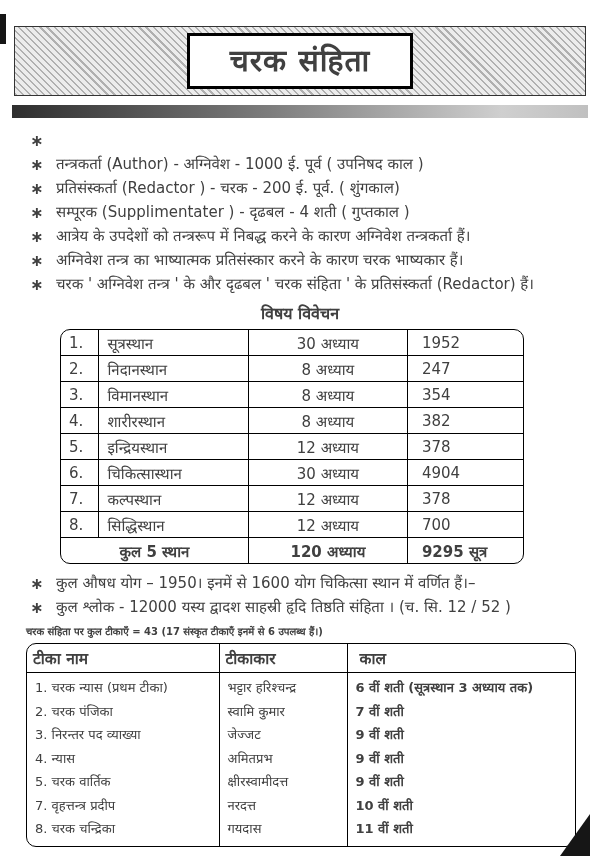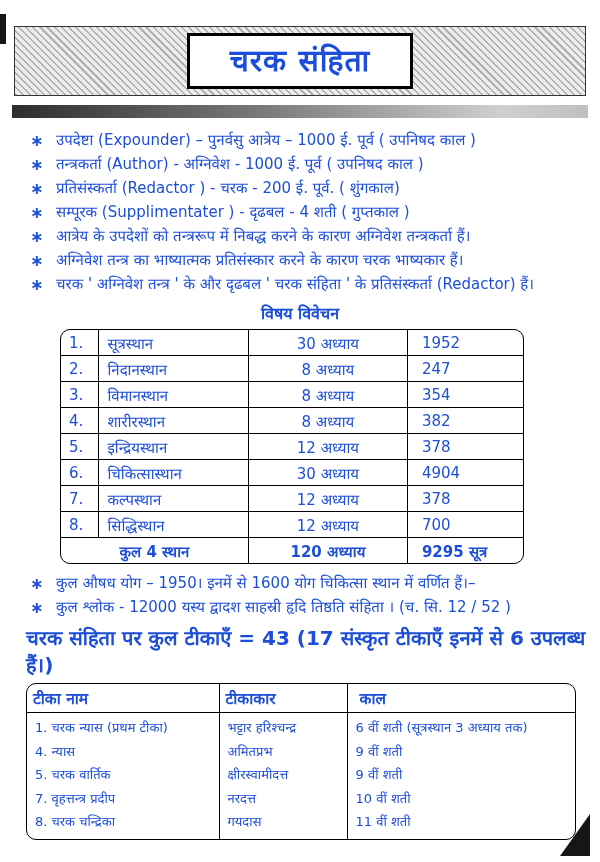--- a/index.html
+++ b/index.html
@@ -3,21 +3,21 @@
 <meta charset="utf-8">
 <style>
   * { box-sizing: border-box; }
   body { margin: 0; background: #ffffff; }
   .page {
     position: relative;
     width: 600px;
     height: 862px;
     background: #fff;
     font-family: "DejaVu Sans", "Liberation Sans", sans-serif;
-    color: #1d4ed8;
+    color: #404040;
     overflow: hidden;
   }
   .corner-mark {
     position: absolute; top: 14px; left: 0;
     width: 6px; height: 30px; background: #151515;
   }
   .banner {
     margin: 26px 14px 0 14px;
     border: 1px solid #333;
     background: repeating-linear-gradient(45deg, #b0b0b0 0px, #b0b0b0 1.5px, #ececec 1.5px, #ececec 5px);
@@ -59,40 +59,40 @@
   .tbl1 td:last-child { border-right: none; }
   .tbl1 tr:last-child td { border-bottom: none; }
   .c-num  { width: 38px; }
   .c-name { width: 150px; }
   .c-chap { width: 160px; text-align: center; }
   .c-cnt  { width: 116px; padding-left: 14px !important; }
   .total-row td { font-weight: bold; }
   .c-total { text-align: center; }
 
   .notes { margin: 9px 16px 0 30px; }
-  .tika-line { margin: 6px 0 5px 26px; font-weight: bold; font-size: 20px; }
+  .tika-line { margin: 6px 0 5px 26px; font-weight: bold; font-size: 10px; }
 
   .tbl2-wrap { margin: 2px 24px 0 26px; }
   .tbl2 th {
     border-right: 1.4px solid #000;
     border-bottom: 1.4px solid #000;
     padding: 3px 6px;
     font-size: 15.5px;
     font-weight: bold;
     text-align: left;
   }
   .tbl2 th:last-child { border-right: none; padding-left: 12px; }
   .tbl2 td {
     border-right: 1.4px solid #000;
     padding: 1.5px 8px;
     font-size: 13px;
     line-height: 20.5px;
     vertical-align: top;
   }
-  .tbl2 td:last-child { border-right: none; }
+  .tbl2 td:last-child { border-right: none; font-weight: bold; }
   .tbl2 tbody tr:first-child td { padding-top: 5px; }
   .tbl2 tbody tr:last-child td { padding-bottom: 6px; }
   .t2-name { width: 192px; }
   .t2-author { width: 128px; }
 
   .corner-triangle {
     position: absolute; bottom: 6px; right: 10px;
     width: 0; height: 0;
     border-left: 30px solid transparent;
     border-bottom: 42px solid #161616;
@@ -107,21 +107,20 @@
 
   <div class="banner">
     <div class="title-box">चरक संहिता</div>
   </div>
 
   <div class="grad-bar"></div>
 
   <div class="bullets">
     <div class="bullet">
         <span class="star">∗</span>
-        <span>उपदेष्टा (Expounder) – पुनर्वसु आत्रेय – 1000 ई. पूर्व ( उपनिषद काल )</span>
       </div>
     <div class="bullet">
         <span class="star">∗</span>
         <span>तन्त्रकर्ता (Author) - अग्निवेश - 1000 ई. पूर्व ( उपनिषद काल )</span>
       </div>
     <div class="bullet">
         <span class="star">∗</span>
         <span>प्रतिसंस्कर्ता (Redactor ) - चरक - 200 ई. पूर्व. ( शुंगकाल)</span>
       </div>
     <div class="bullet">
@@ -189,21 +188,21 @@
           <td class="c-chap">12 अध्याय</td>
           <td class="c-cnt">378</td>
         </tr>
         <tr>
           <td class="c-num">8.</td>
           <td class="c-name">सिद्धिस्थान</td>
           <td class="c-chap">12 अध्याय</td>
           <td class="c-cnt">700</td>
         </tr>
         <tr class="total-row">
-          <td colspan="2" class="c-total">कुल 4 स्थान</td>
+          <td colspan="2" class="c-total">कुल 5 स्थान</td>
           <td class="c-chap">120 अध्याय</td>
           <td class="c-cnt">9295 सूत्र</td>
         </tr>
       </tbody>
     </table>
   </div>
 
   <div class="bullets notes">
     <div class="bullet">
         <span class="star">∗</span>
@@ -226,20 +225,30 @@
           <th>काल</th>
         </tr>
       </thead>
       <tbody>
         <tr>
           <td class="t2-name">1. चरक न्यास (प्रथम टीका)</td>
           <td class="t2-author">भट्टार हरिश्चन्द्र</td>
           <td>6 वीं शती (सूत्रस्थान 3 अध्याय तक)</td>
         </tr>
         <tr>
+          <td class="t2-name">2. चरक पंजिका</td>
+          <td class="t2-author">स्वामि कुमार</td>
+          <td>7 वीं शती</td>
+        </tr>
+        <tr>
+          <td class="t2-name">3. निरन्तर पद व्याख्या</td>
+          <td class="t2-author">जेज्जट</td>
+          <td>9 वीं शती</td>
+        </tr>
+        <tr>
           <td class="t2-name">4. न्यास</td>
           <td class="t2-author">अमितप्रभ</td>
           <td>9 वीं शती</td>
         </tr>
         <tr>
           <td class="t2-name">5. चरक वार्तिक</td>
           <td class="t2-author">क्षीरस्वामीदत्त</td>
           <td>9 वीं शती</td>
         </tr>
         <tr>

